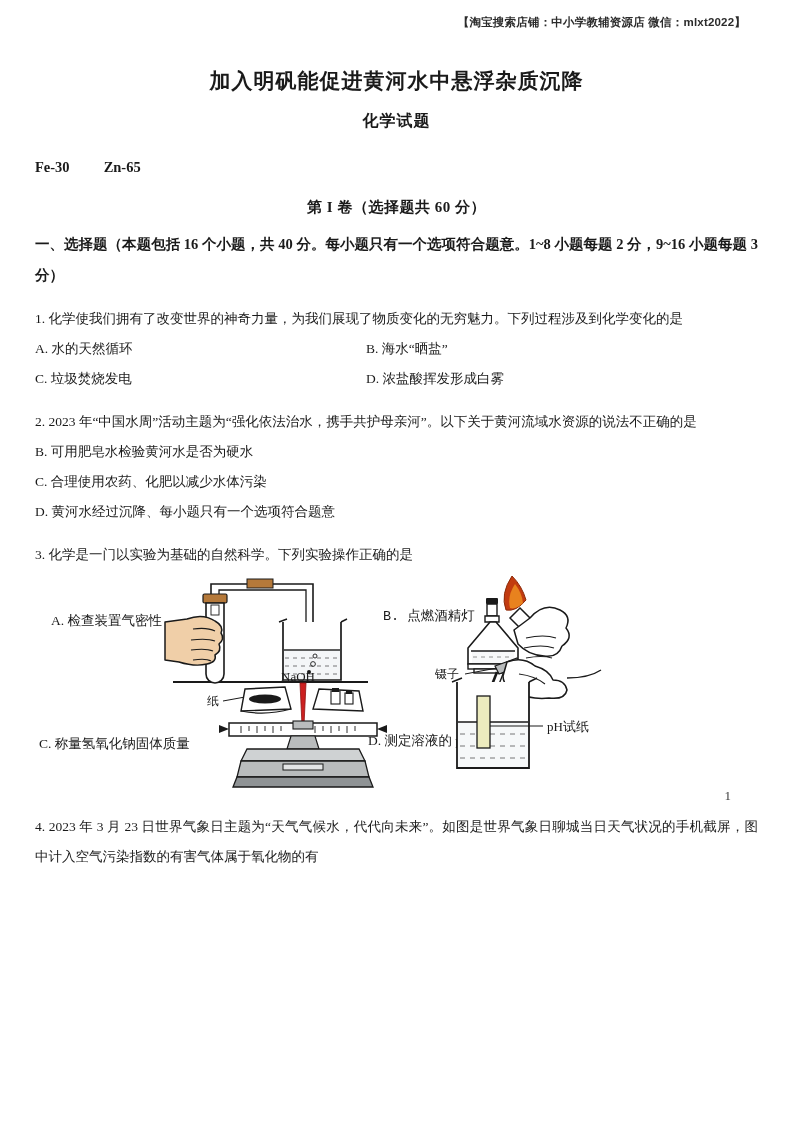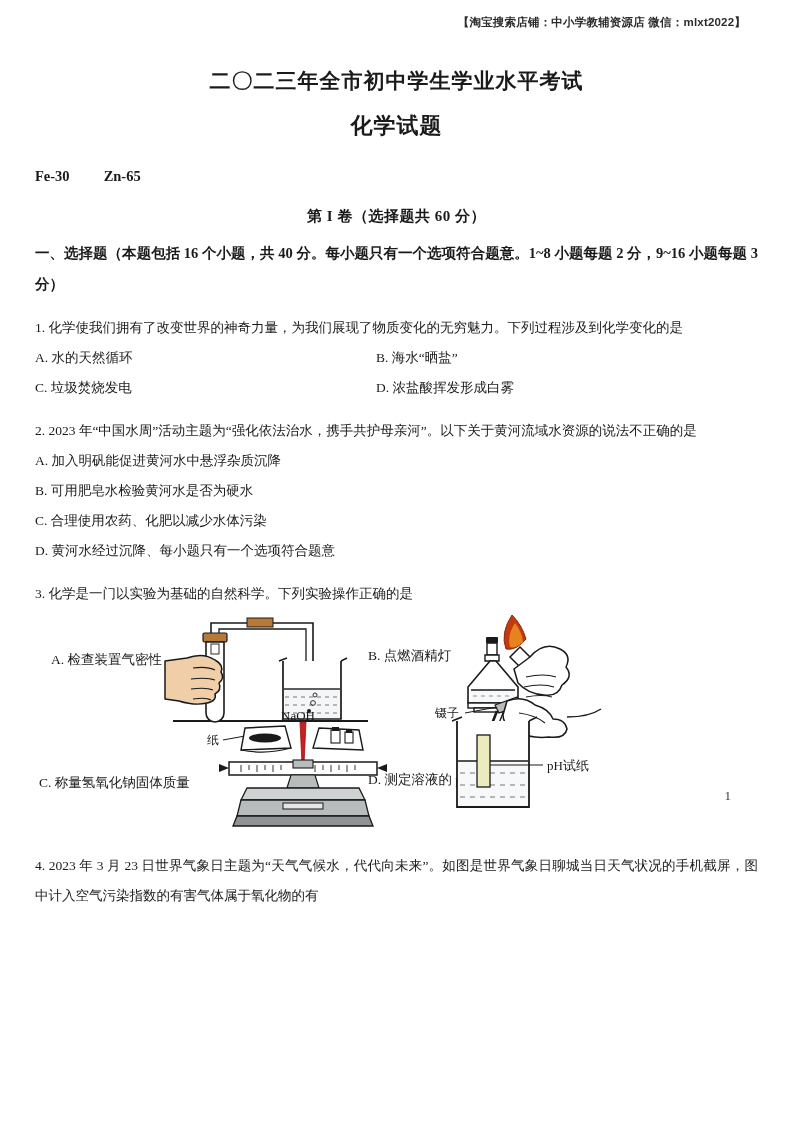--- a/index.html
+++ b/index.html
@@ -36,21 +36,21 @@
   
   .doc-title {
     text-align: center;
     font-size: 21px;
     font-weight: bold;
     margin-top: 37px;
     letter-spacing: 1px;
   }
   .doc-subtitle {
     text-align: center;
-    font-size: 22px;
+    font-size: 16px;
     font-weight: bold;
     margin-top: 16px;
     letter-spacing: 1px;
   }
   
   .masses {
     margin-top: 20px;
     font-size: 14.5px;
     line-height: 30px;
   }
@@ -83,21 +83,21 @@
     font-size: 13.5px;
     line-height: 30px;
   }
   .q-stem {
     text-align: justify;
     text-justify: inter-ideograph;
   }
   .opt-grid {
     display: grid;
     grid-template-columns: 330px 1fr;
-    column-gap: 11px;
+    column-gap: 1px;
   }
   .opt {
     font-size: 13.5px;
     line-height: 30px;
     white-space: nowrap;
   }
   
   .fig-block {
     position: relative;
     height: 225px;
@@ -120,21 +120,21 @@
     font-family: "Liberation Serif", "DejaVu Serif", serif;
   }
 </style>
 </head>
 <body>
 
 <div class="page">
 
   <div class="watermark">【淘宝搜索店铺：中小学教辅资源店  微信：mlxt2022】</div>
 
-  <div class="doc-title">二〇二三年全市初中学生学业水平考试</div>
+  <div class="doc-title">加入明矾能促进黄河水中悬浮杂质沉降</div>
   <div class="doc-subtitle">化学试题</div>
 
   <div class="masses">
     <div>
       <span class="m">Fe-30</span><span class="sp-2"></span><span class="m">Zn-65</span>
     </div>
   </div>
 
   <div class="section-head">第 I 卷（选择题共 60 分）</div>
   <div class="instructions">一、选择题（本题包括 16 个小题，共 40 分。每小题只有一个选项符合题意。1~8 小题每题 2 分，9~16 小题每题 3 分）</div>
@@ -144,21 +144,20 @@
     <div class="opt-grid">
       <div class="opt">A. 水的天然循环</div>
       <div class="opt">B. 海水“晒盐”</div>
       <div class="opt">C. 垃圾焚烧发电</div>
       <div class="opt">D. 浓盐酸挥发形成白雾</div>
     </div>
   </div>
 
   <div class="question">
     <div class="q-stem">2. 2023 年“中国水周”活动主题为“强化依法治水，携手共护母亲河”。以下关于黄河流域水资源的说法不正确的是</div>
-    <div class="opt">A. 加入明矾能促进黄河水中悬浮杂质沉降</div>
     <div class="opt">B. 可用肥皂水检验黄河水是否为硬水</div>
     <div class="opt">C. 合理使用农药、化肥以减少水体污染</div>
     <div class="opt">D. 黄河水经过沉降、每小题只有一个选项符合题意</div>
   </div>
 
   <div class="question">
     <div class="q-stem">3. 化学是一门以实验为基础的自然科学。下列实验操作正确的是</div>
 
     <div class="fig-block">
 
@@ -193,21 +192,21 @@
           <line x1="122" y1="84" x2="176" y2="84"></line>
           <line x1="122" y1="92" x2="176" y2="92"></line>
           <line x1="122" y1="100" x2="176" y2="100"></line>
         </g>
 
         <circle cx="152" cy="82" r="2" fill="none" stroke="#1a1a1a" stroke-width="0.9"></circle>
         <circle cx="150" cy="90" r="2.4" fill="none" stroke="#1a1a1a" stroke-width="0.9"></circle>
         <circle cx="146" cy="98" r="2" fill="#1a1a1a"></circle>
       </svg>
 
-      <div class="fig-label" style="left:333px; top:28px;">B. 点燃酒精灯</div>
+      <div class="fig-label" style="left:348px; top:28px;font-family:Liberation Mono, monospace;">B. 点燃酒精灯</div>
 
       <svg class="fig-svg" style="left:425px; top:-6px;" width="185" height="125" viewBox="0 0 185 125">
 
         <path d="M52 8 q10 10 14 24 q-10 12 -20 10 q-6 -16 6 -34 Z" fill="#c23b10" stroke="#8c2a08" stroke-width="1"></path>
         <path d="M55 16 q7 9 8 19 q-7 7 -13 5 q-3 -12 5 -24 Z" fill="#e8821e"></path>
 
         <path d="M60 40 L72 52 L62 62 L50 50 Z" fill="#ffffff" stroke="#1a1a1a" stroke-width="1.5"></path>
         <path d="M70 50 q14 -16 30 -8 q12 6 6 18 q8 10 -4 18 q-4 12 -18 10 q-16 -1 -26 -12 L54 62 Z" fill="#ffffff" stroke="#1a1a1a" stroke-width="1.5" stroke-linejoin="round"></path>
         <path d="M66 70 q18 -4 30 0" fill="none" stroke="#1a1a1a" stroke-width="1.1"></path>
         <path d="M64 80 q18 -4 30 0" fill="none" stroke="#1a1a1a" stroke-width="1.1"></path>

